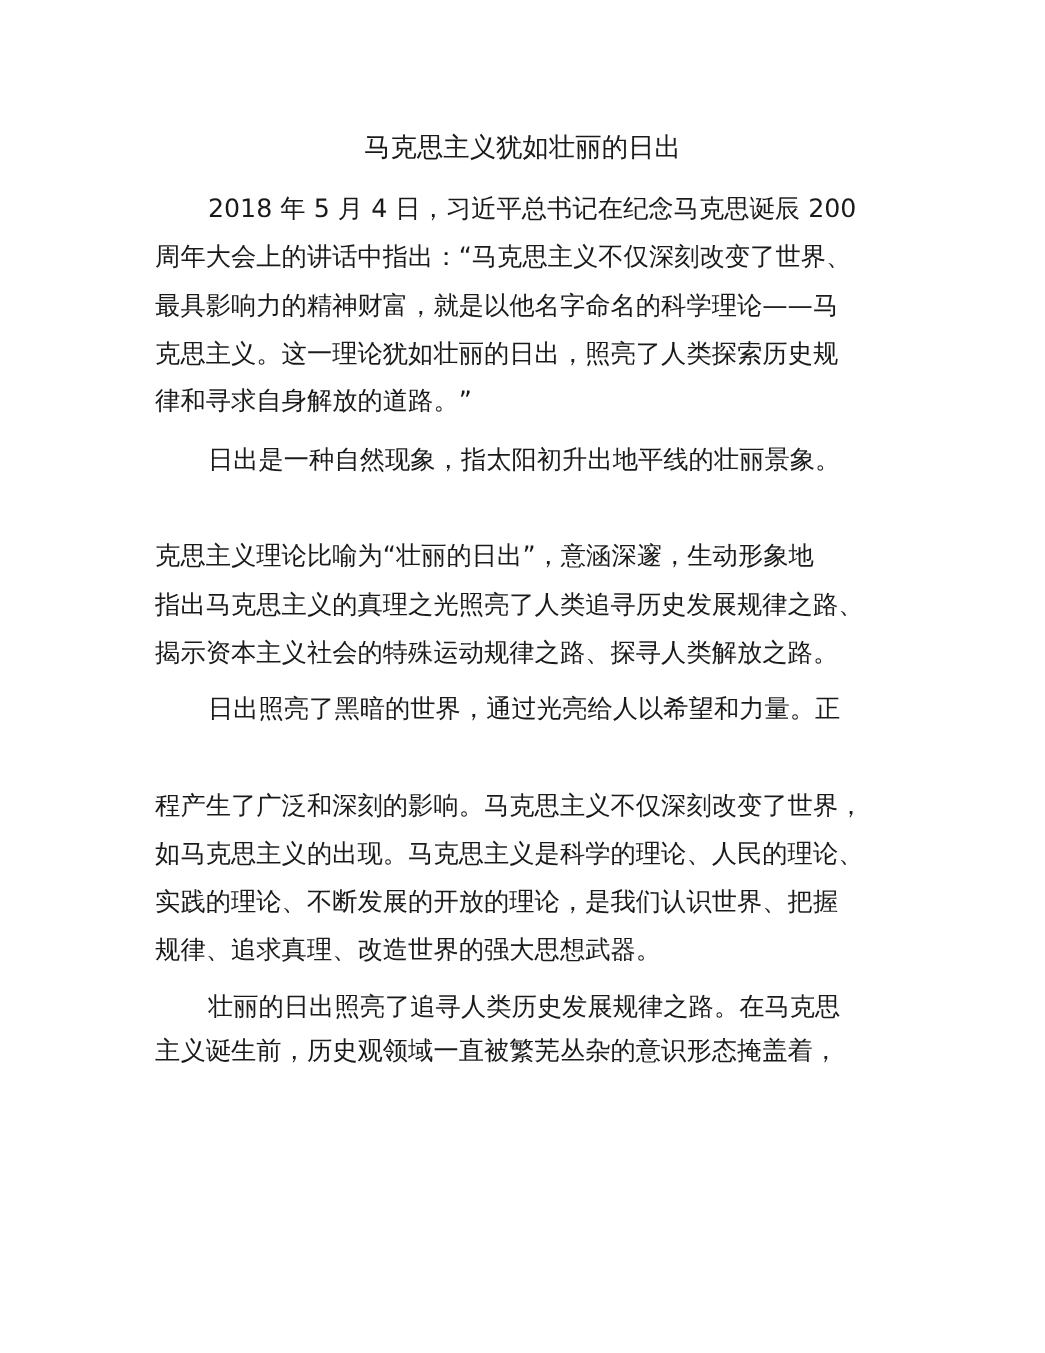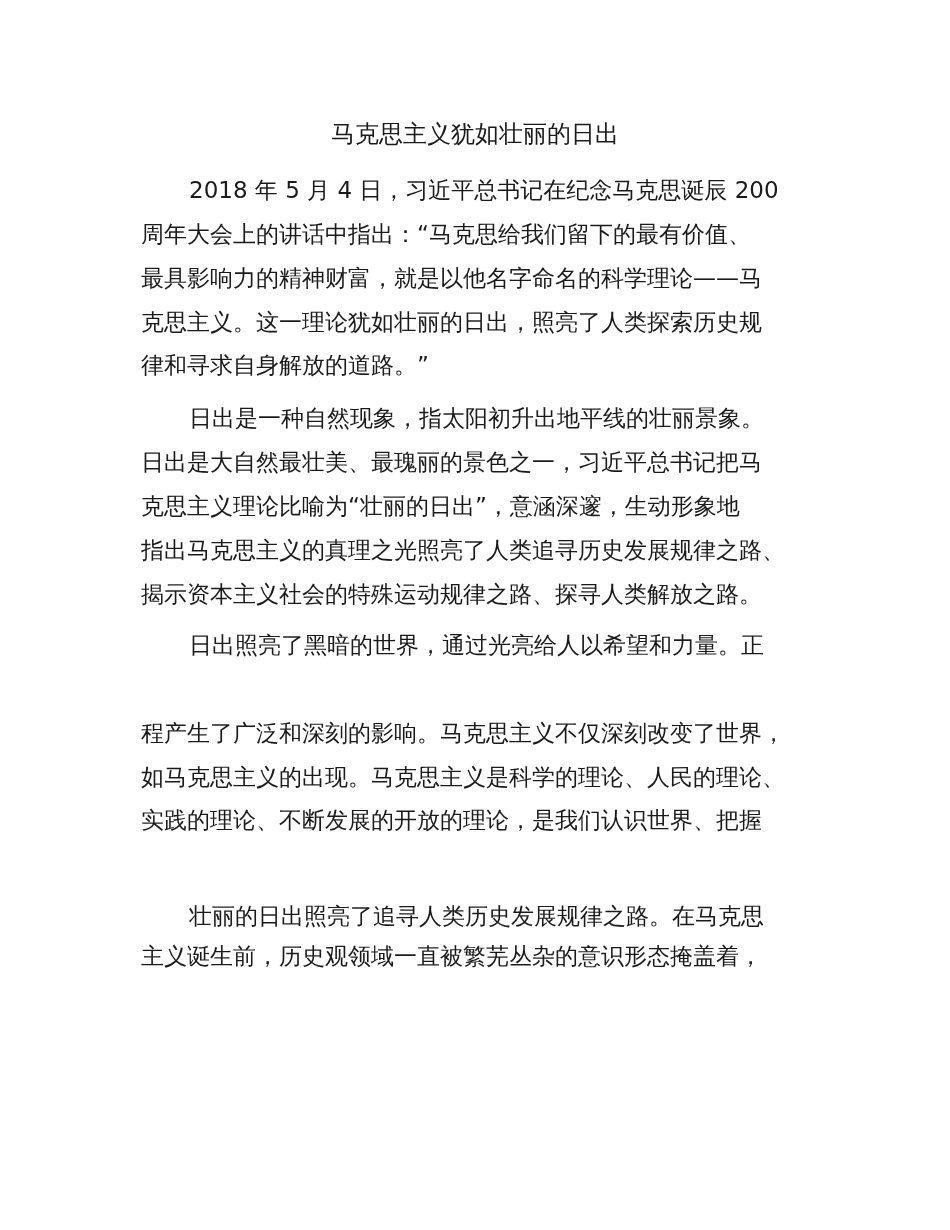--- a/index.html
+++ b/index.html
@@ -12,31 +12,31 @@
           white-space: nowrap; letter-spacing: 0px; text-align: center; }
   .indent { left: 189px; }
 </style>
 </head>
 <body>
 
 <div class="page">
   <div class="title">马克思主义犹如壮丽的日出</div>
 
   <div class="line indent" style="top:175px">2018 年 5 月 4 日，习近平总书记在纪念马克思诞辰 200</div>
-  <div class="line" style="top:219px">周年大会上的讲话中指出：“马克思给我们留下的最有价值、</div>
+  <div class="line" style="top:219px">周年大会上的讲话中指出：“马克思主义不仅深刻改变了世界、</div>
   <div class="line" style="top:263px">最具影响力的精神财富，就是以他名字命名的科学理论——马</div>
   <div class="line" style="top:307px">克思主义。这一理论犹如壮丽的日出，照亮了人类探索历史规</div>
   <div class="line" style="top:350px">律和寻求自身解放的道路。”</div>
 
   <div class="line indent" style="top:403px">日出是一种自然现象，指太阳初升出地平线的壮丽景象。</div>
-  <div class="line" style="top:447px">日出是大自然最壮美、最瑰丽的景色之一，习近平总书记把马</div>
   <div class="line" style="top:491px">克思主义理论比喻为“壮丽的日出”，意涵深邃，生动形象地</div>
   <div class="line" style="top:535px">指出马克思主义的真理之光照亮了人类追寻历史发展规律之路、</div>
   <div class="line" style="top:579px">揭示资本主义社会的特殊运动规律之路、探寻人类解放之路。</div>
 
   <div class="line indent" style="top:630px">日出照亮了黑暗的世界，通过光亮给人以希望和力量。正</div>
   <div class="line" style="top:718px">程产生了广泛和深刻的影响。马克思主义不仅深刻改变了世界，</div>
   <div class="line" style="top:762px">如马克思主义的出现。马克思主义是科学的理论、人民的理论、</div>
   <div class="line" style="top:805px">实践的理论、不断发展的开放的理论，是我们认识世界、把握</div>
+  <div class="line" style="top:849px">规律、追求真理、改造世界的强大思想武器。</div>
 
   <div class="line indent" style="top:901px">壮丽的日出照亮了追寻人类历史发展规律之路。在马克思</div>
   <div class="line" style="top:941px">主义诞生前，历史观领域一直被繁芜丛杂的意识形态掩盖着，</div>
 </div>
 
 </body></html>

